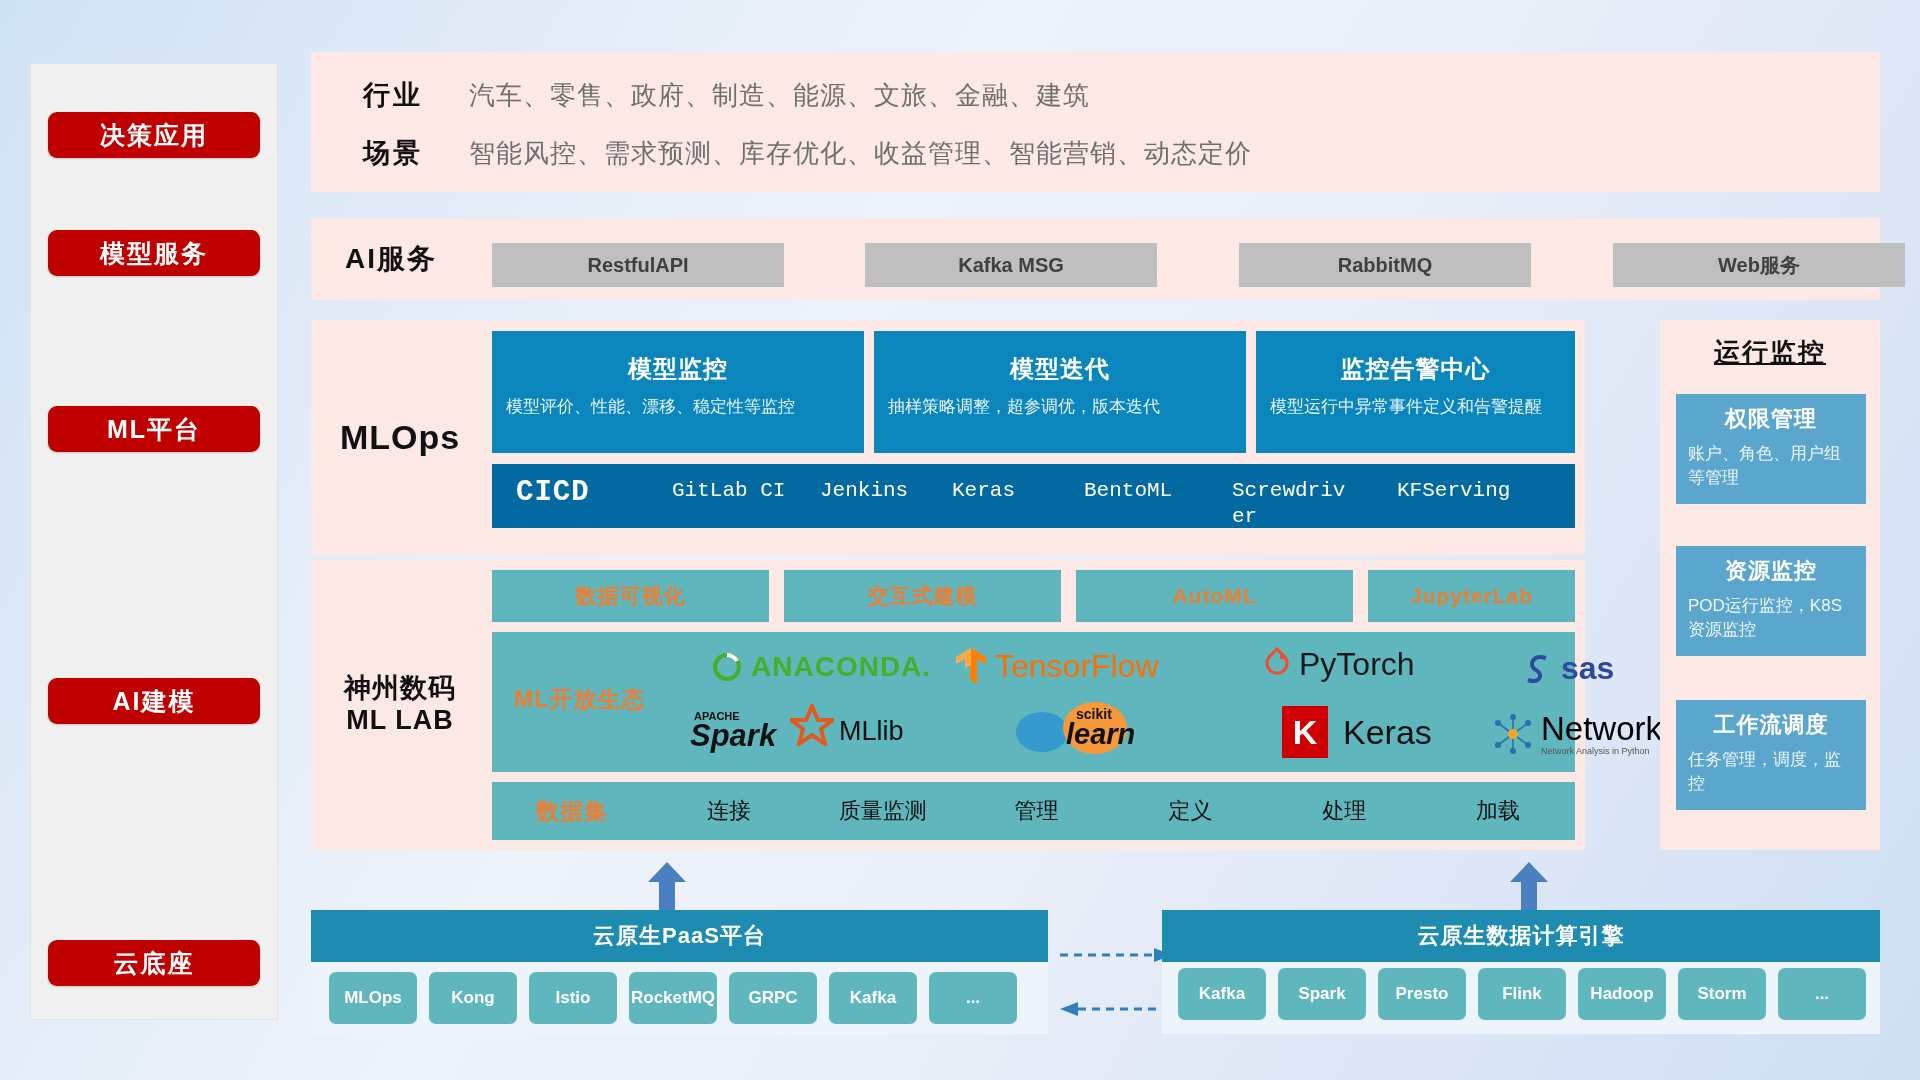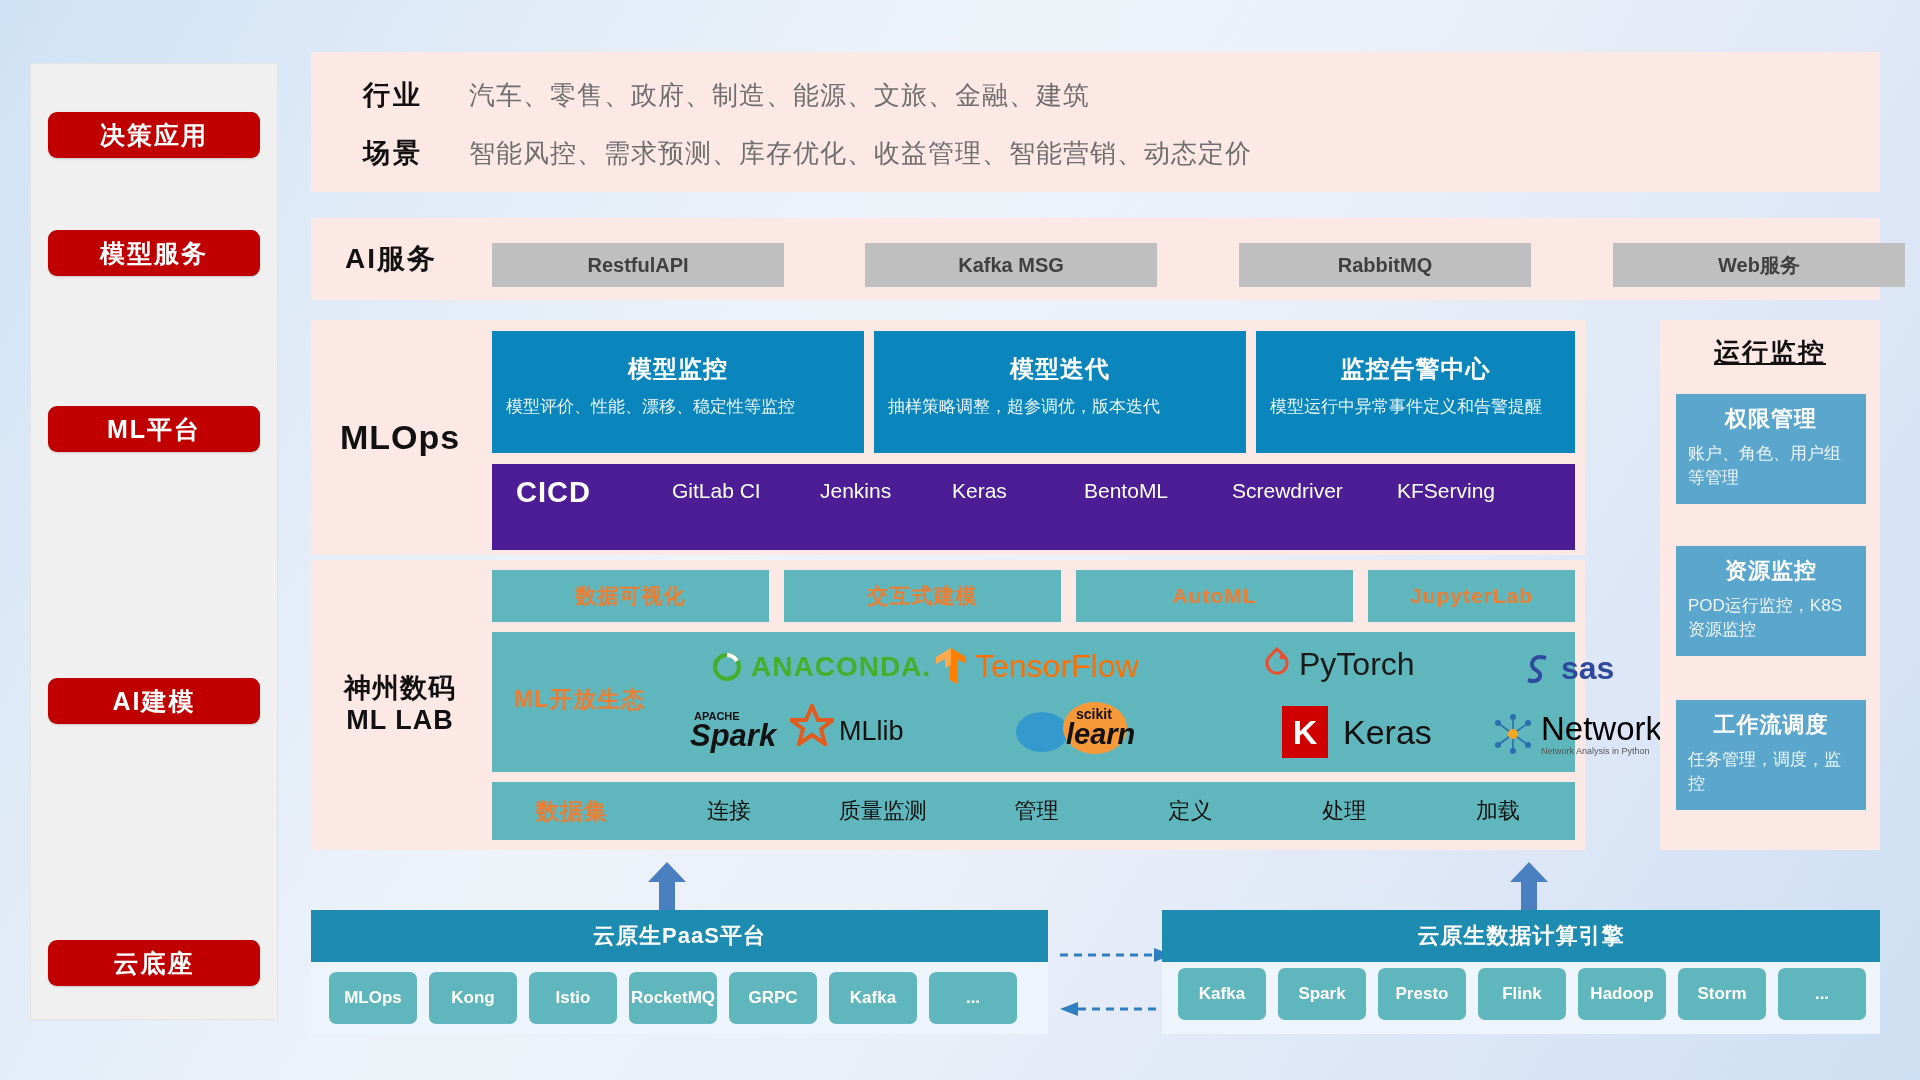--- a/index.html
+++ b/index.html
@@ -58,22 +58,22 @@
   
   #mlops-panel{left:311px;top:320px;width:1274px;height:235px;}
   #mlops-label{left:311px;top:320px;width:178px;height:235px;font-size:34px;letter-spacing:1px;}
   .ml-card{
     position:absolute;top:331px;height:122px;background:#0a86bd;color:#fff;
     padding:16px 14px 0 14px;box-sizing:border-box;
   }
   .ml-card .t{font-size:24px;font-weight:bold;text-align:center;margin:6px 0 10px;letter-spacing:1px;}
   .ml-card .d{font-size:17px;line-height:1.45;color:#eaf6fc;}
   #cicd-bar{
-    position:absolute;left:492px;top:464px;width:1083px;height:86px;
-    background:#4c1d95;overflow:hidden;
+    position:absolute;left:492px;top:464px;width:1083px;height:64px;
+    background:#0369a1;overflow:hidden;font-family:Liberation Mono, monospace;
   }
   #cicd-bar .cicd-title{
     position:absolute;left:24px;top:12px;color:#fff;font-size:29px;font-weight:bold;letter-spacing:1px;
   }
   .cicd-item{
     position:absolute;top:14px;color:#fff;font-size:21px;width:115px;
     line-height:1.25;word-break:break-all;
   }
 
   
@@ -200,21 +200,21 @@
     <div id="eco-label">ML开放生态</div>
 
     <div class="logo" style="left:218px;top:18px">
       <svg width="34" height="34" viewBox="0 0 34 34">
         <circle cx="17" cy="17" r="12" fill="none" stroke="#43b02a" stroke-width="4"></circle>
         <path d="M17 5 a12 12 0 0 1 10 6" fill="none" stroke="#ffffff" stroke-width="4"></path>
       </svg>
       <span class="txt" style="color:#43b02a;font-size:28px;font-weight:bold;letter-spacing:1px">ANACONDA.</span>
     </div>
 
-    <div class="logo" style="left:442px;top:14px">
+    <div class="logo" style="left:462px;top:14px">
       <svg width="34" height="40" viewBox="0 0 34 40">
         <polygon points="17,2 32,11 32,18 23,13 23,38 16,34 16,9 6,15 6,11" fill="#ff8000"></polygon>
         <polygon points="17,2 2,11 2,18 11,13 11,22 17,19" fill="#ffa94d"></polygon>
       </svg>
       <span class="txt" style="color:#ff6f00;font-size:32px;letter-spacing:0px">TensorFlow</span>
     </div>
 
     <div class="logo" style="left:770px;top:14px">
       <svg width="30" height="36" viewBox="0 0 30 36">
         <path d="M15 2 L22 9 a10 10 0 1 1 -14 0 Z" fill="none" stroke="#ee4c2c" stroke-width="3"></path>

